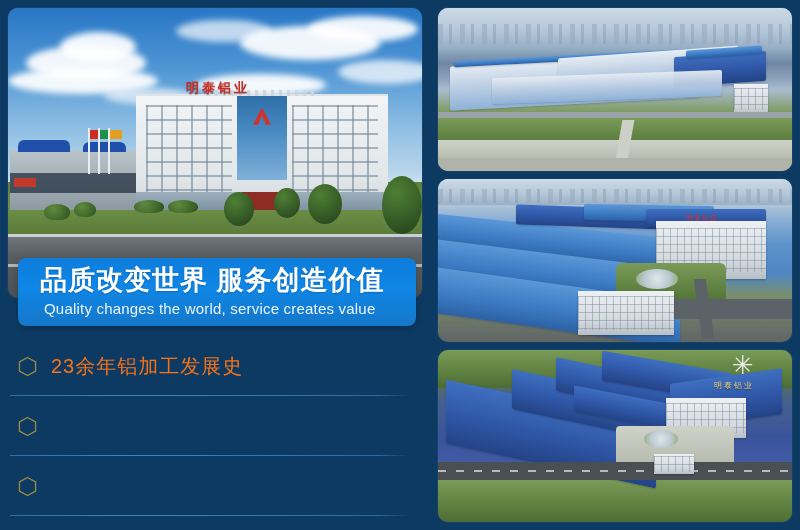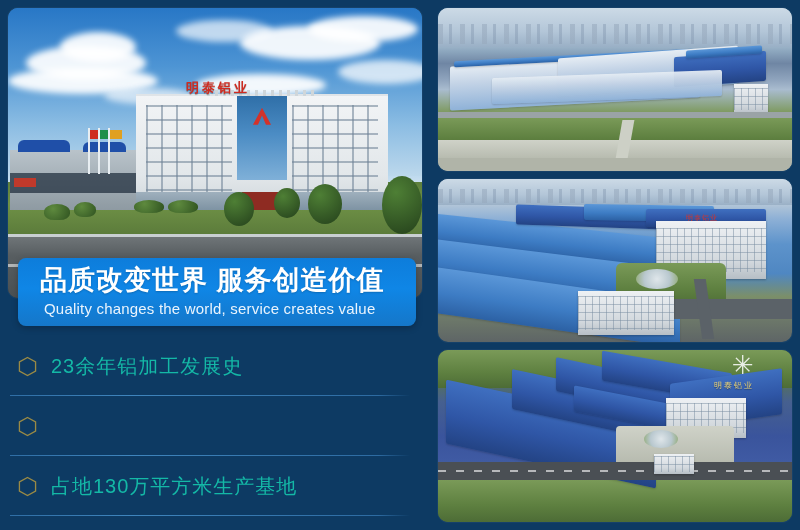--- a/index.html
+++ b/index.html
@@ -218,21 +218,21 @@
     bottom: 0;
     height: 1px;
     background: linear-gradient(to right, #2f6ea5, #3f85bd 30%, #2d6ba2 92%, rgba(45,107,162,0));
   }
   .hexbullet {
     width: 19px; height: 21px;
     flex: 0 0 19px;
     margin-right: 14px;
   }
   .feature-label {
-    color: #14b8a6;
+    color: #f97316;
     font-size: 20px;
     letter-spacing: 1px;
     white-space: nowrap;
   }
 
   
   #photo-aerial-plant-wide {
     left: 438px; top: 8px; width: 354px; height: 163px;
     background: linear-gradient(#c5d5e2 0%, #b9cbdb 18%, #8fa9c0 26%, #6f86a4 34%, #8fa4bd 44%, #a9bccf 50%, #7e9a60 64%, #68893f 78%, #cfd3c4 92%, #b9bcae 100%);
   }
@@ -386,21 +386,20 @@
     <div class="feature-row">
       <svg class="hexbullet" viewBox="0 0 20 22">
         <polygon points="10,1.5 18.5,6.25 18.5,15.75 10,20.5 1.5,15.75 1.5,6.25" fill="none" stroke="#9a8a45" stroke-width="1.4"></polygon>
       </svg>
     </div>
 
     <div class="feature-row">
       <svg class="hexbullet" viewBox="0 0 20 22">
         <polygon points="10,1.5 18.5,6.25 18.5,15.75 10,20.5 1.5,15.75 1.5,6.25" fill="none" stroke="#9a8a45" stroke-width="1.4"></polygon>
       </svg>
-      <span class="feature-label">占地130万平方米生产基地</span>
     </div>
 
   </div>
 
   <div class="photo" id="photo-aerial-plant-wide">
     <div class="skyband"></div>
     <div class="cityline"></div>
 
     <div class="roof-band" style="left:12px;  top:52px;  width:250px; height:44px; transform:skewY(-3deg);"></div>
     <div class="roof-band blue" style="left:16px; top:47px; width:240px; height:6px; transform:skewY(-3deg);"></div>

